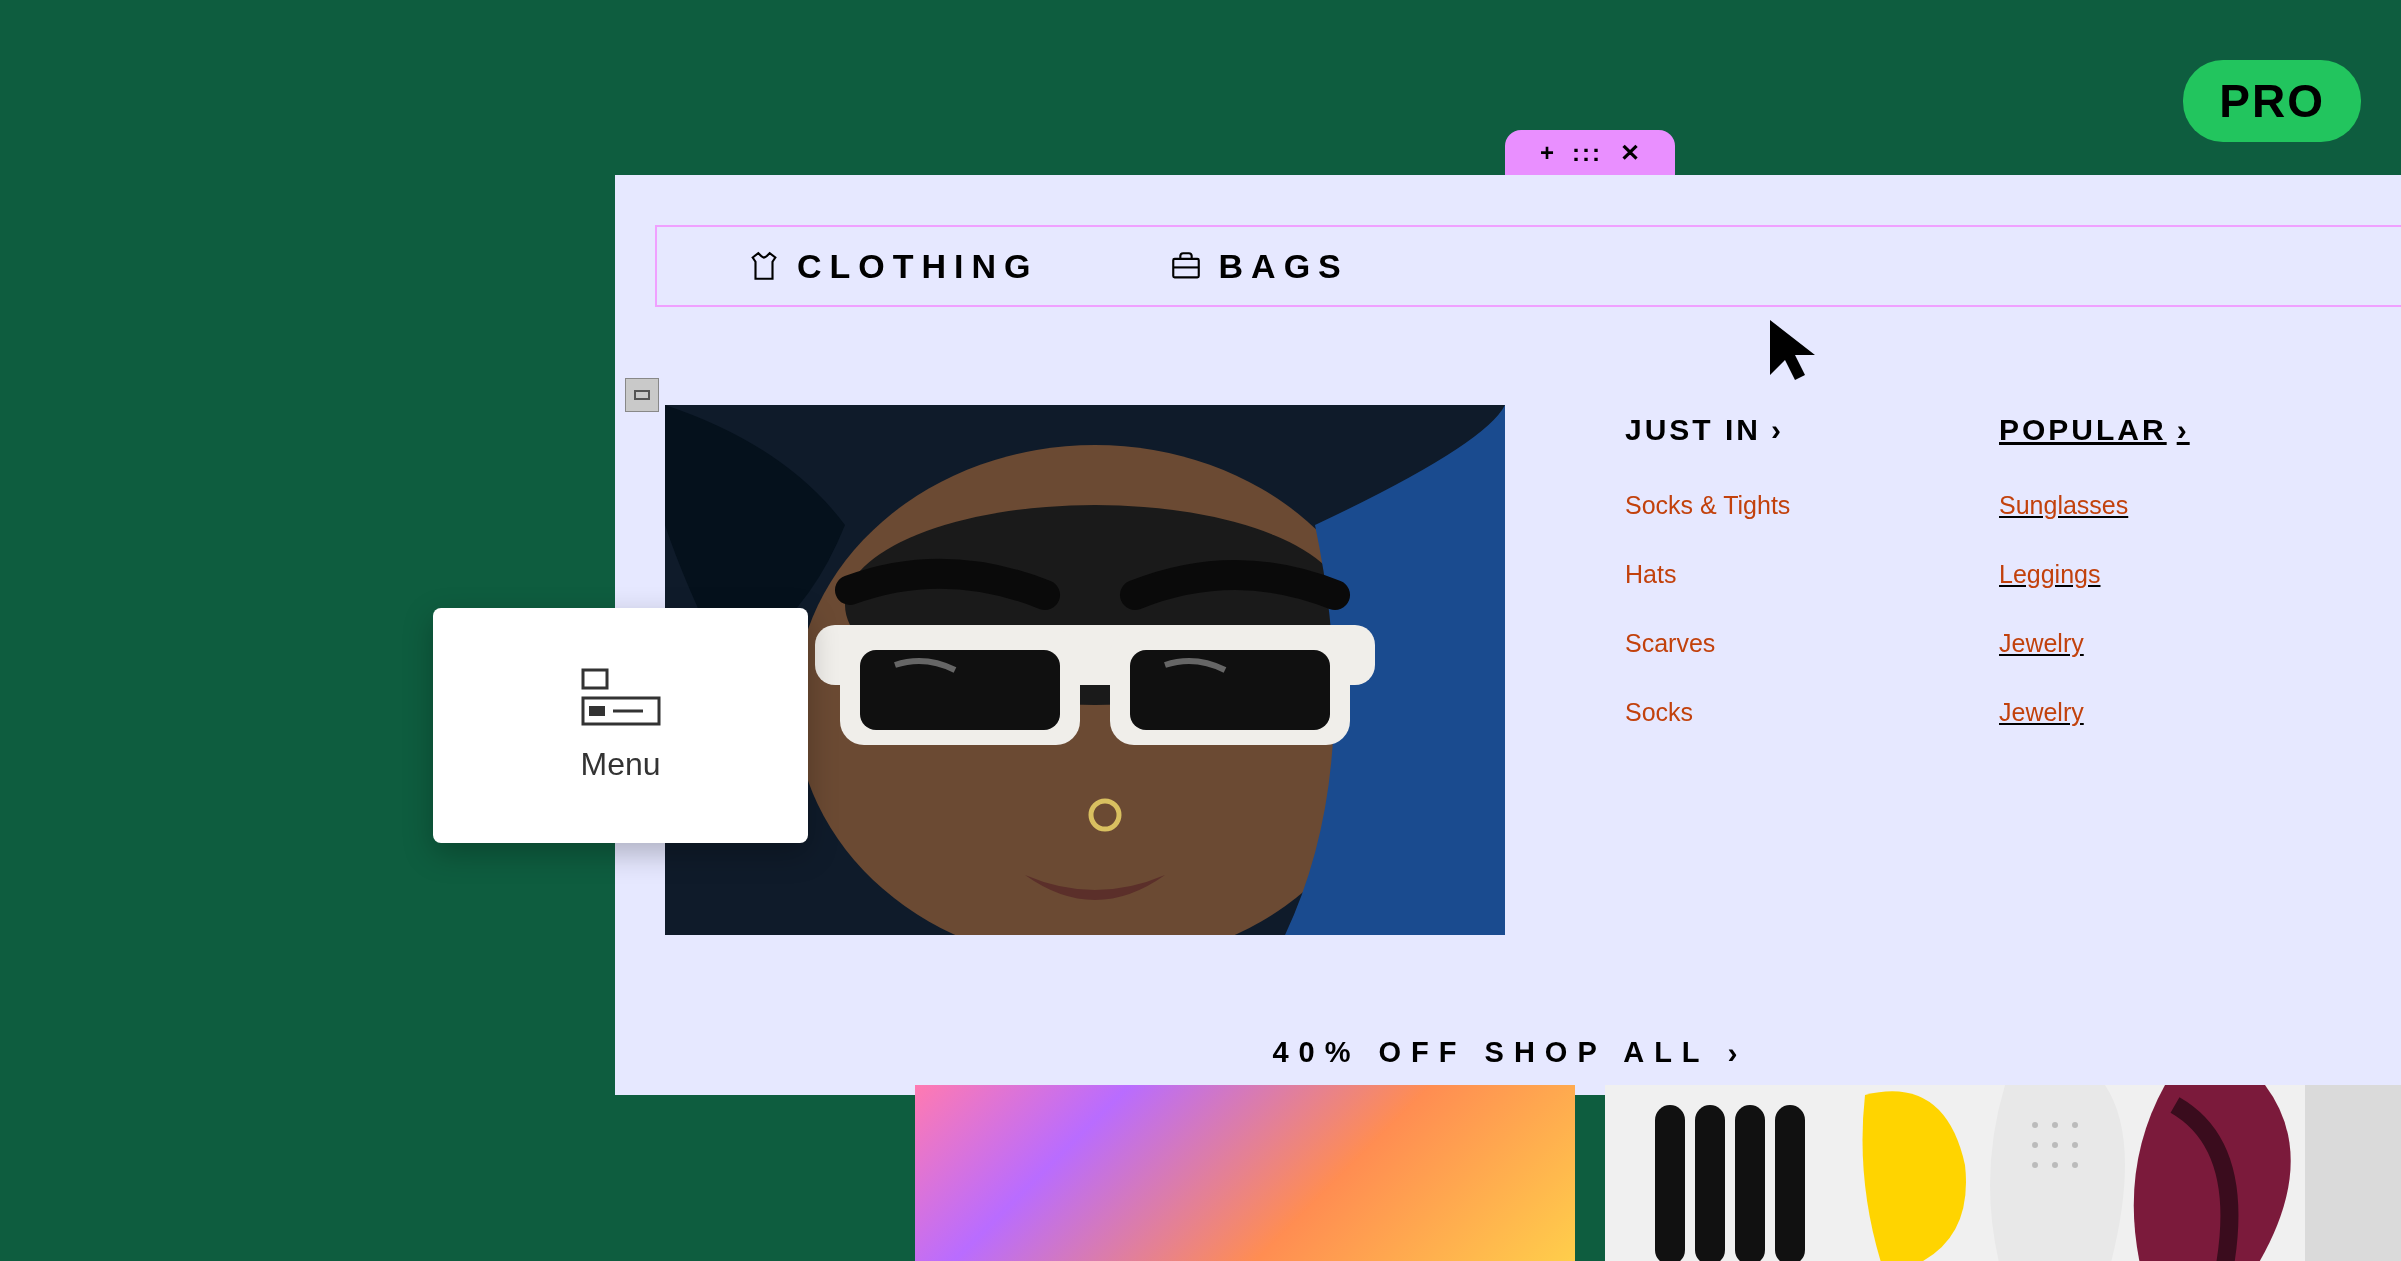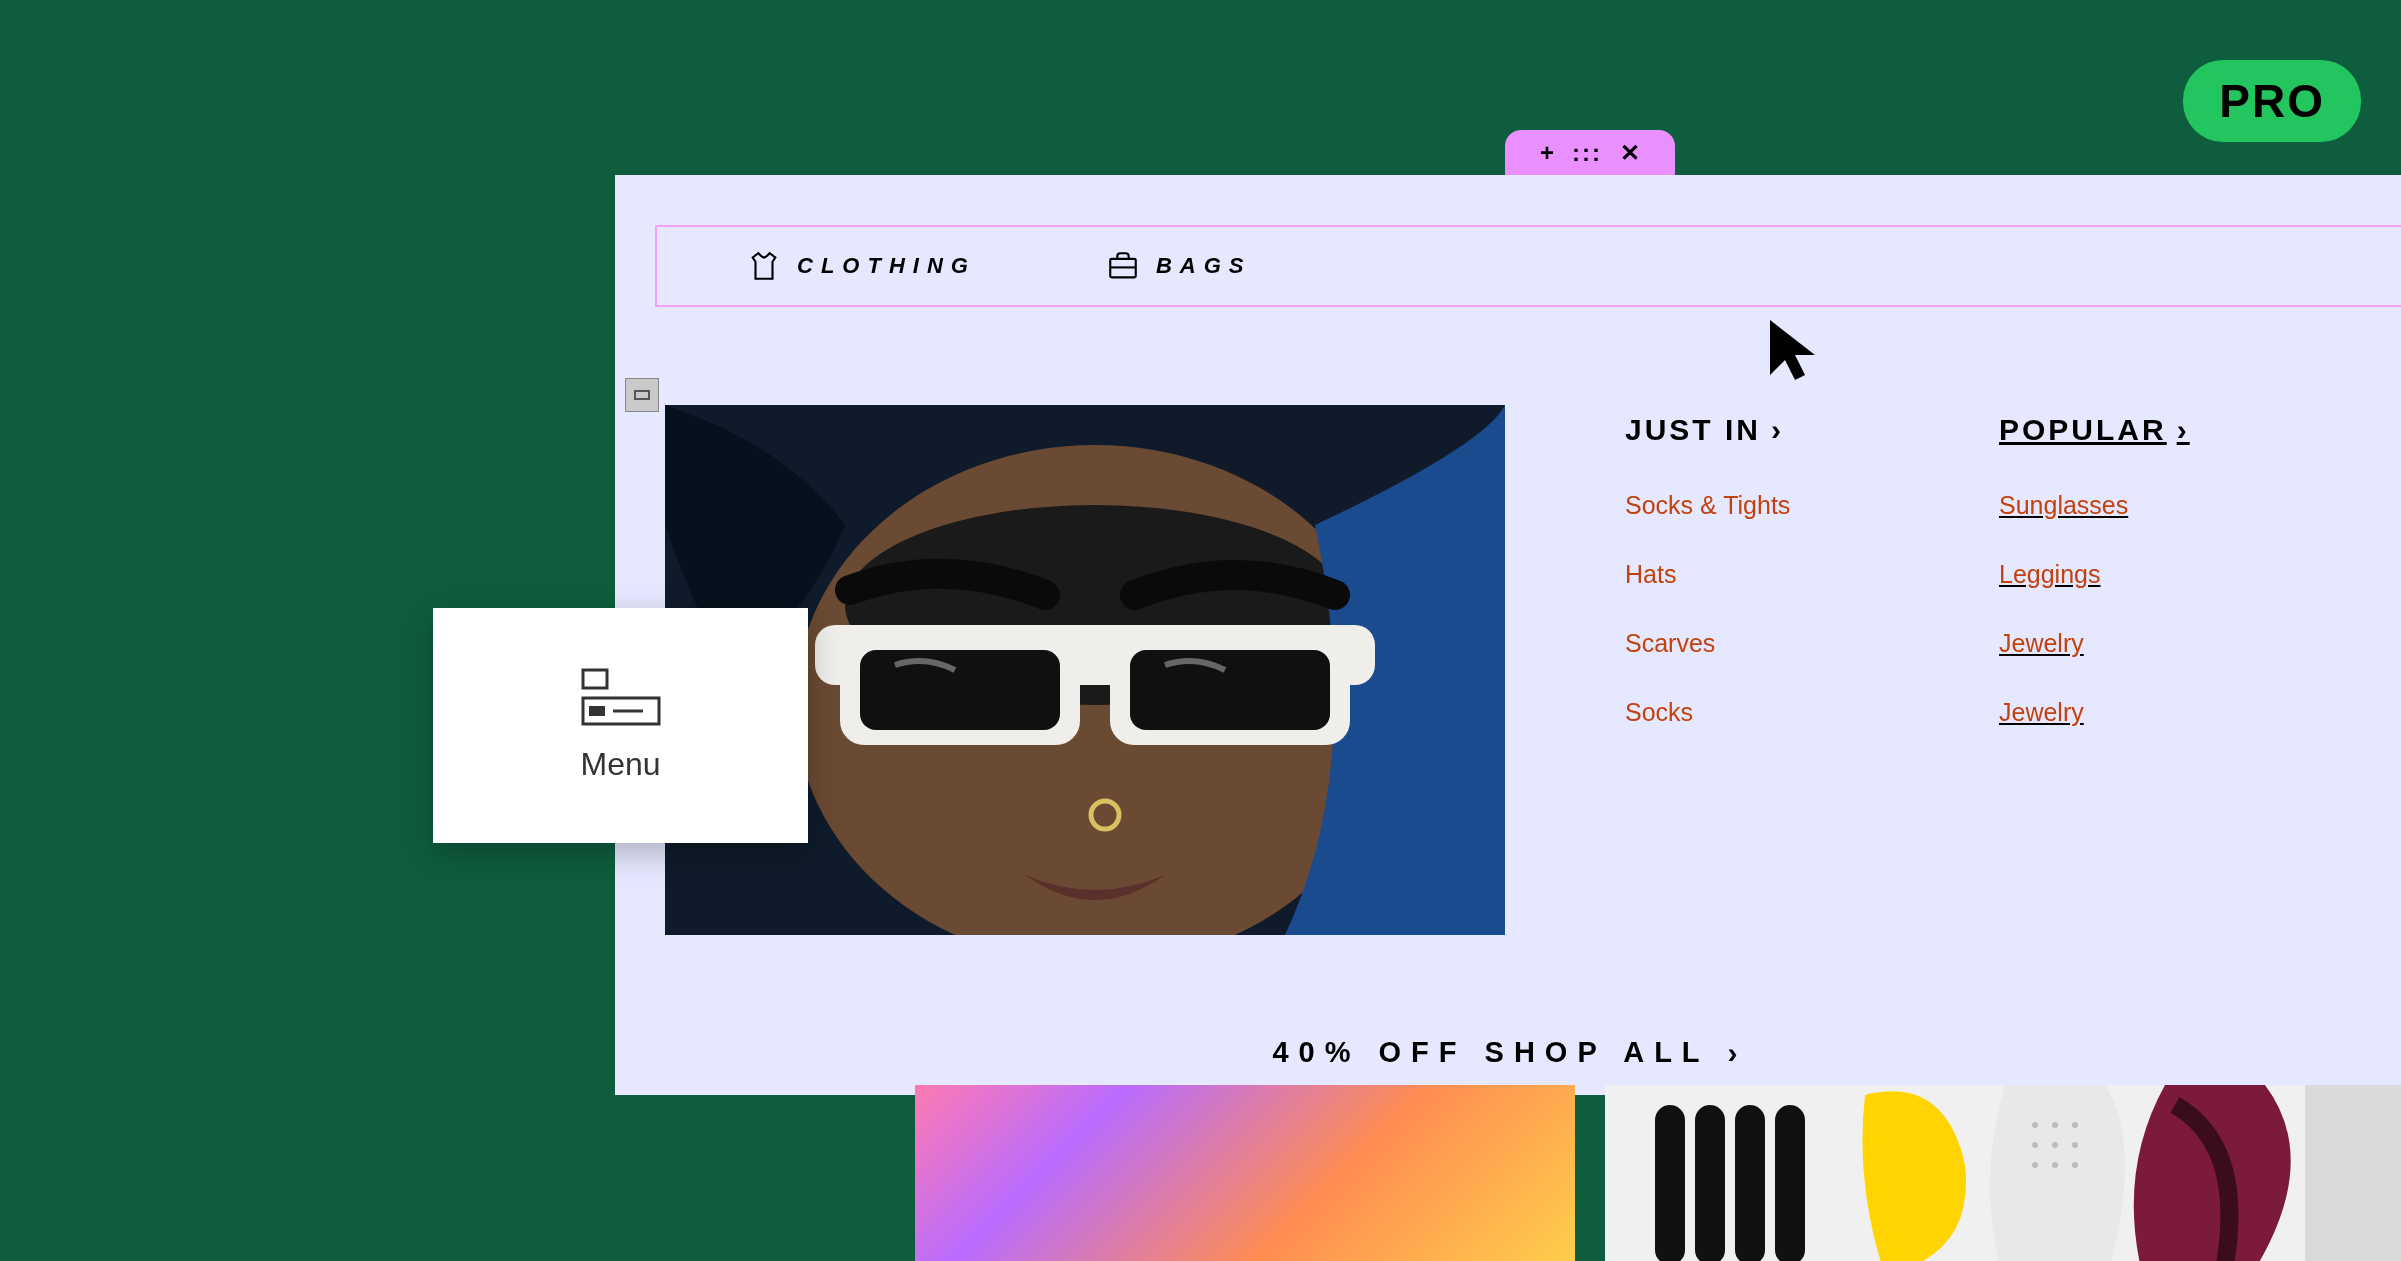--- a/index.html
+++ b/index.html
@@ -64,25 +64,24 @@
     border-right: none;
     display: flex;
     align-items: center;
     gap: 130px;
     padding-left: 90px;
   }
   .nav-item {
     display: flex;
     align-items: center;
     gap: 16px;
-    font-size: 22px;
+    font-size: 34px;
     font-weight: 600;
     letter-spacing: 8px;
     color: #000;
-    font-style: italic;
   }
   .nav-icon svg { width: 34px; height: 34px; display: block; }
   .caret-up {
     width: 0; height: 0;
     border-left: 12px solid transparent;
     border-right: 12px solid transparent;
     border-bottom: 14px solid #000;
     margin-left: 8px;
   }
 
@@ -192,21 +191,21 @@
   .thumb-right svg { width: 100%; height: 100%; }
 
   
   .menu-card {
     position: absolute;
     top: 608px;
     left: 433px;
     width: 375px;
     height: 235px;
     background: #fff;
-    border-radius: 0;
+    border-radius: 8px;
     box-shadow: 0 10px 30px rgba(0,0,0,0.25);
     display: flex;
     flex-direction: column;
     align-items: center;
     justify-content: center;
     gap: 16px;
     z-index: 100;
   }
   .menu-card-icon svg { width: 80px; height: 58px; }
   .menu-card-label {

